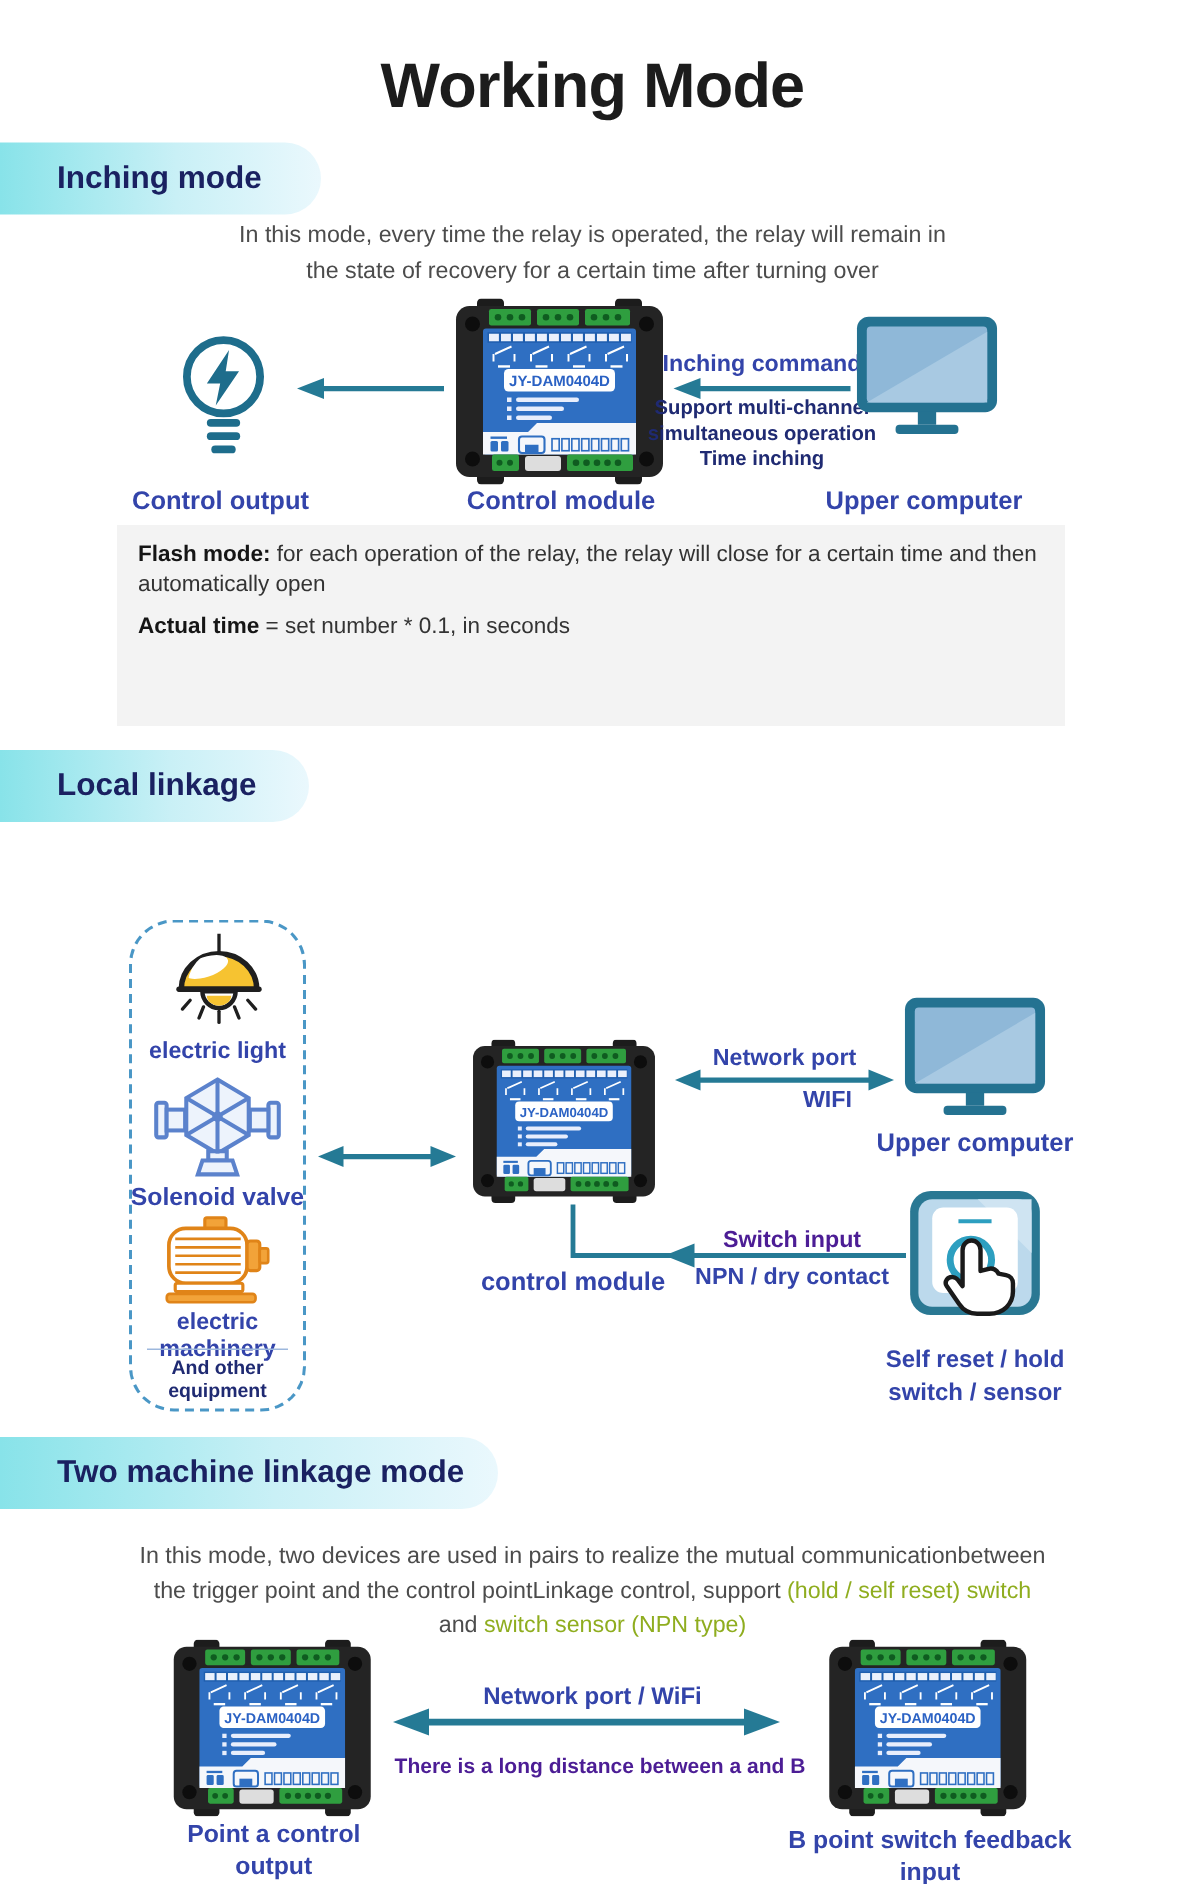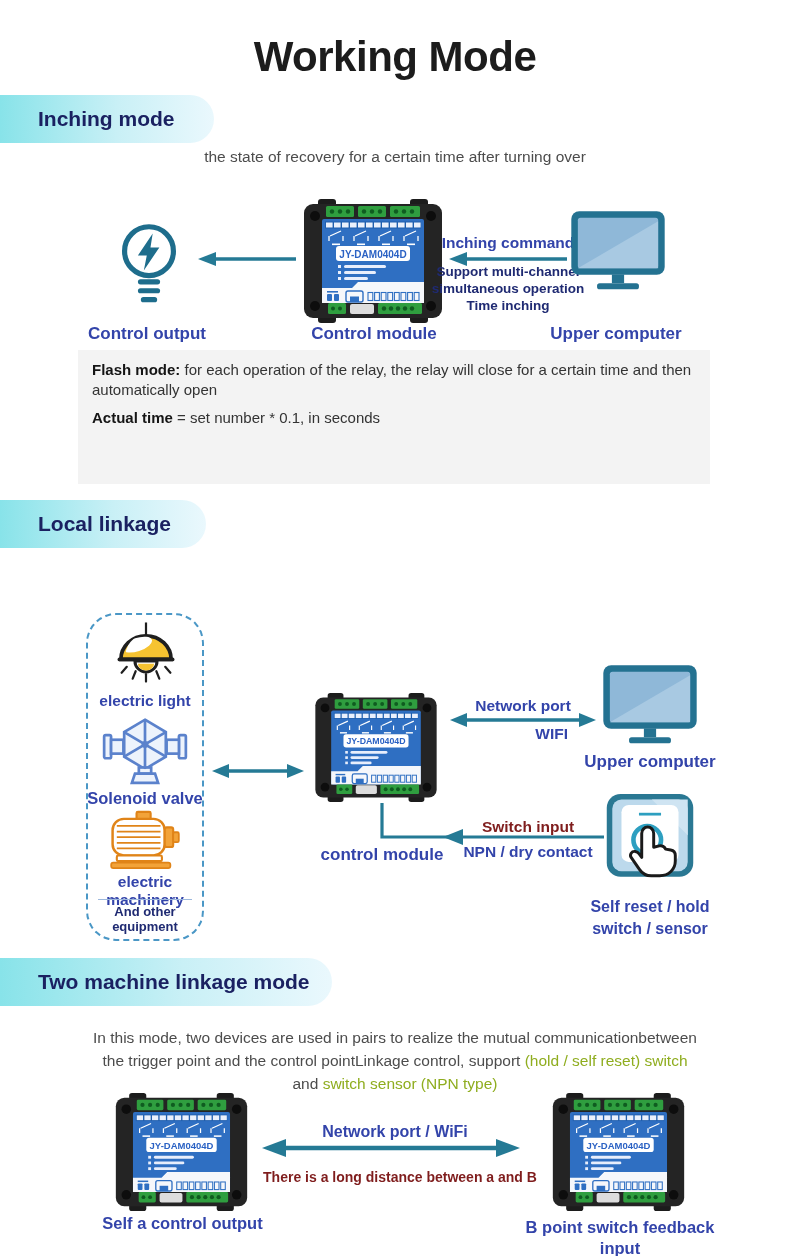--- a/index.html
+++ b/index.html
@@ -19,21 +19,21 @@
     font-size:21px;font-weight:bold;color:#1a2161;
   }
   .intro{
     text-align:center;color:#4c4c4c;font-size:15.5px;line-height:24px;
   }
   .lbl{
     text-align:center;color:#3344aa;font-size:17px;font-weight:600;line-height:21px;
   }
   .lbl.small{font-size:15.5px;font-weight:600;}
   .lbl.navy{color:#1f2a72;}
-  .lbl.boldnavy{color:#7f1d1d;font-weight:bold;}
+  .lbl.boldnavy{color:#4c1d95;font-weight:bold;}
   .notes-box{
     left:78px;top:339px;width:632px;height:134px;background:#f3f3f3;
     box-sizing:border-box;padding:10px 14px;font-size:15px;line-height:20px;color:#333;
   }
   .notes-box p{margin:0 0 8px 0;}
   .notes-box b{color:#151515;}
   .dash-box{
     left:86px;top:602px;width:118px;height:328px;
     border:2px dashed #4a97c6;border-radius:30px;box-sizing:border-box;
   }
@@ -161,20 +161,21 @@
       </symbol>
     </defs>
   </svg>
 
   <div class="abs page-title">Working Mode</div>
 
   <div class="abs pill" style="top:84px;width:214px;">
     <span>Inching mode</span>
   </div>
   <div class="abs intro" style="top:134px;left:45px;width:700px;">
+    <div>In this mode, every time the relay is operated, the relay will remain in</div>
     <div>the state of recovery for a certain time after turning over</div>
   </div>
 
   <svg class="abs" style="left:112px;top:196px;" width="74" height="112" viewBox="0 0 100 124">
     <circle cx="50" cy="46" r="33" fill="none" stroke="#1e6d8c" stroke-width="7"></circle>
     <polygon points="55,22 35,52 47,52 43,72 64,41 52,41" fill="#1e6d8c"></polygon>
     <rect x="35" y="84" width="30" height="7" rx="3.5" fill="#1e6d8c"></rect>
     <rect x="35" y="96" width="30" height="7" rx="3.5" fill="#1e6d8c"></rect>
     <rect x="39" y="108" width="22" height="7" rx="3.5" fill="#1e6d8c"></rect>
   </svg>
@@ -338,21 +339,21 @@
   </div>
   <div class="abs intro" style="top:1015px;left:20px;width:750px;line-height:23px;">
     <div>In this mode, two devices are used in pairs to realize the mutual communicationbetween</div>
     <div><span>the trigger point and the control pointLinkage control, support </span><span class="green">(hold / self reset) switch</span></div>
     <div><span>and </span><span class="green">switch sensor (NPN type)</span></div>
   </div>
 
   <svg class="abs" style="left:110px;top:1082px;" width="143" height="118" viewBox="0 0 150 124">
     <use href="#ctrl-module"></use>
   </svg>
-  <div class="abs lbl" style="top:1202px;left:100px;width:165px;font-size:16.5px;">Self a control output</div>
+  <div class="abs lbl" style="top:1202px;left:100px;width:165px;font-size:16.5px;">Point a control output</div>
 
   <svg class="abs" style="left:547px;top:1082px;" width="143" height="118" viewBox="0 0 150 124">
     <use href="#ctrl-module"></use>
   </svg>
   <div class="abs lbl" style="top:1206px;left:515px;width:210px;font-size:16.5px;">B point switch feedback input</div>
 
   <div class="abs lbl small" style="top:1110px;left:310px;width:170px;font-size:16px;">Network port / WiFi</div>
   <svg class="arrow-svg" style="left:262px;top:1123px;" width="258" height="28">
     <line x1="20" y1="14" x2="238" y2="14" stroke="#257a95" stroke-width="4.5"></line>
     <polygon points="0,14 24,5 24,23" fill="#257a95"></polygon>

